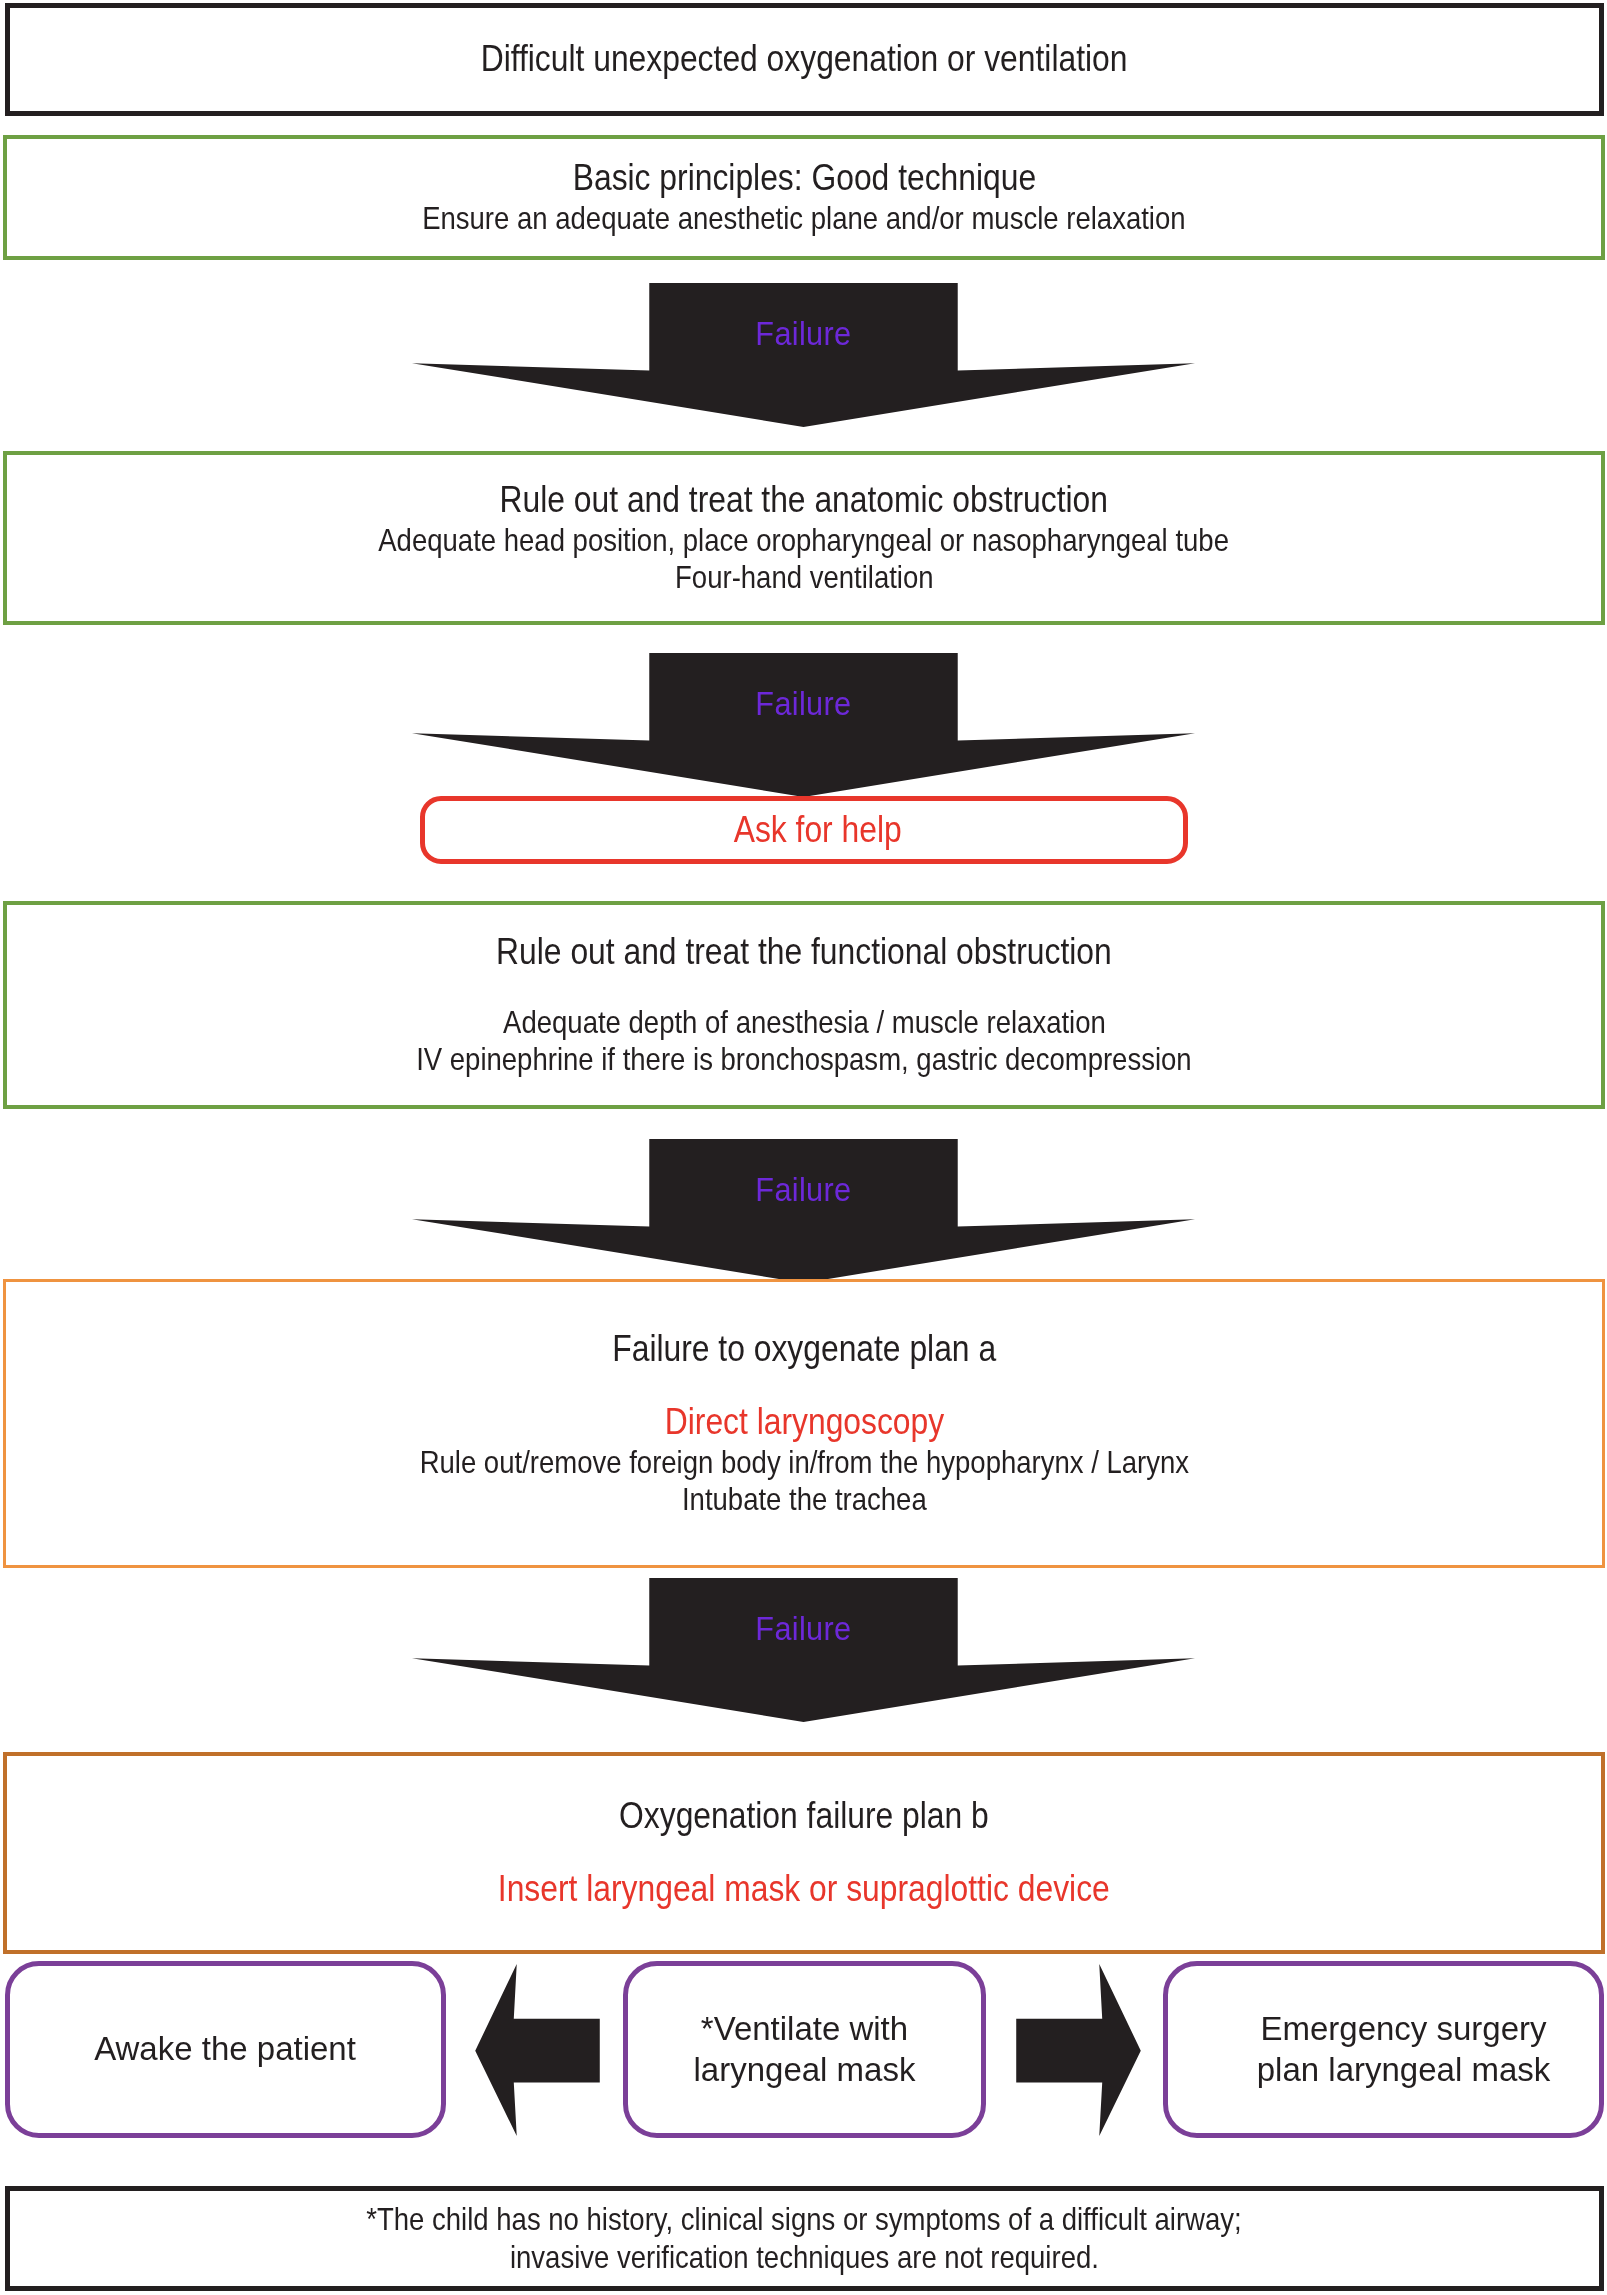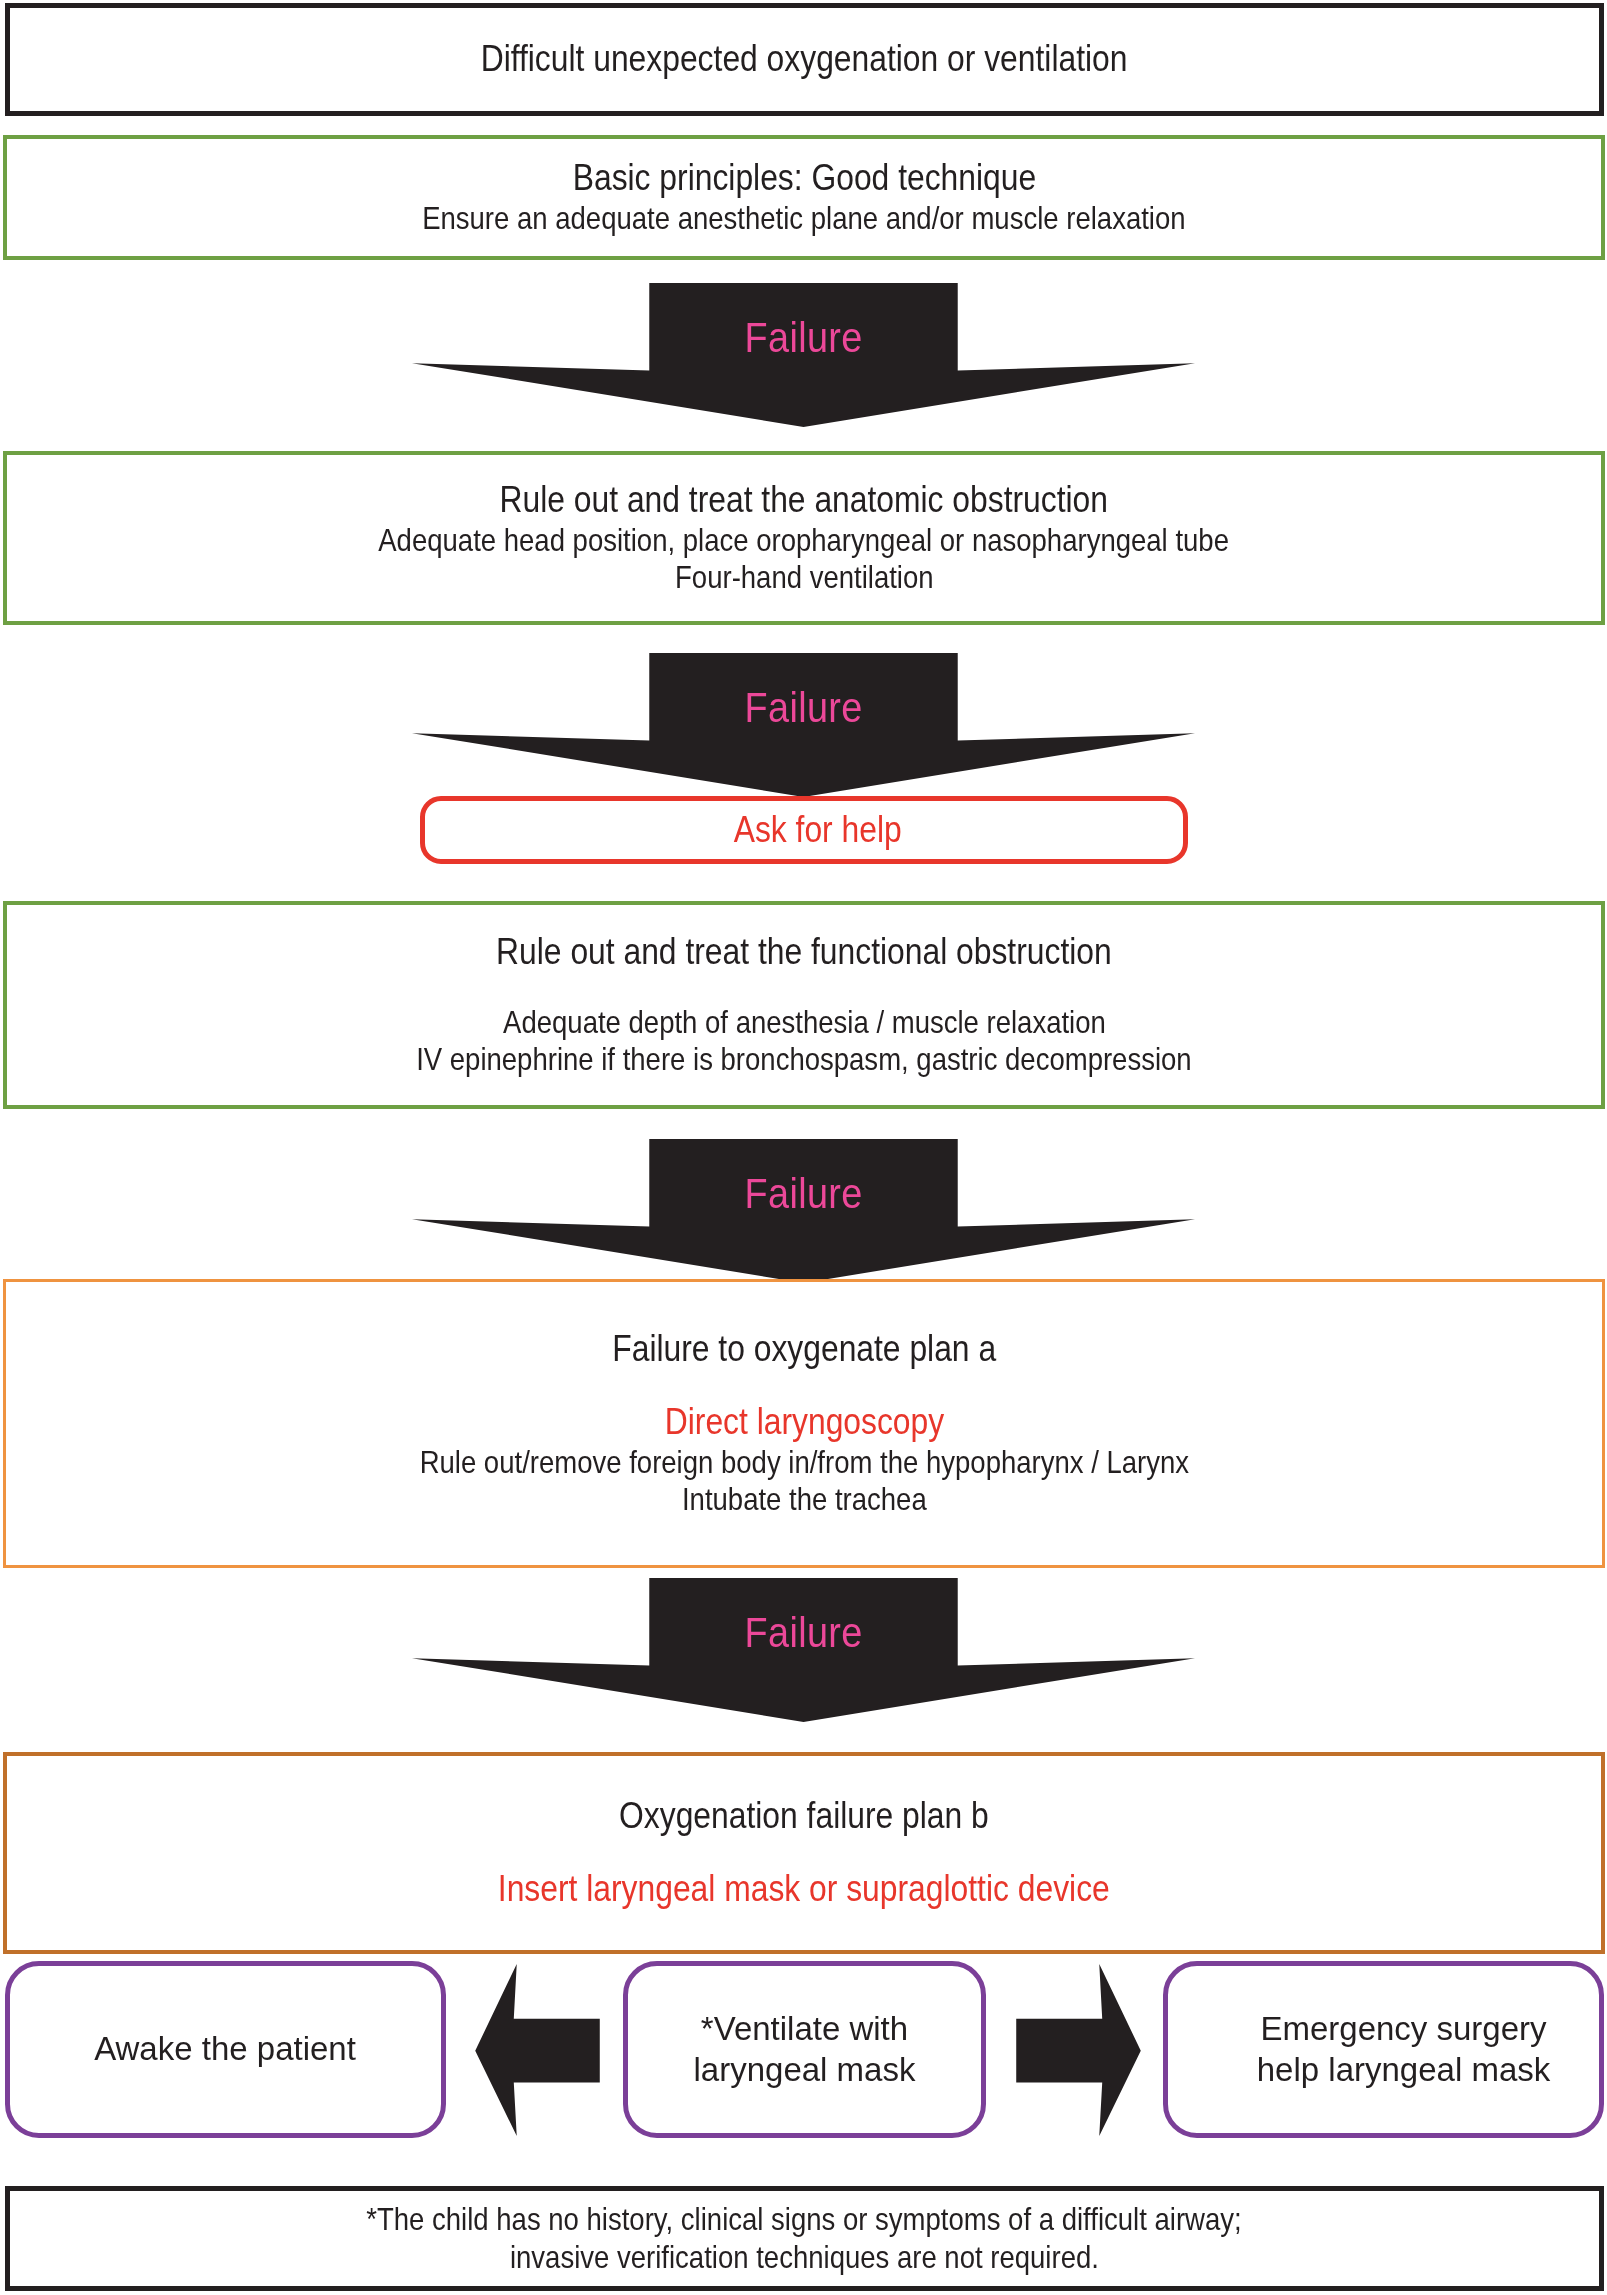--- a/index.html
+++ b/index.html
@@ -66,22 +66,22 @@
   .down-arrow {
     position: absolute;
     overflow: visible;
   }
   .down-arrow svg { display: block; }
   .down-arrow .alabel {
     position: absolute;
     left: 0;
     width: 100%;
     text-align: center;
-    color: #ec4899;
-    font-size: 42px;
+    color: #6d28d9;
+    font-size: 34px;
     letter-spacing: 0.4px;
   }
   .down-arrow .alabel span { display: inline-block; transform: scaleX(0.9); }
 
   
   .h-arrow { position: absolute; }
   .h-arrow svg { display: block; }
 
   
   .bottom-line {
@@ -189,21 +189,21 @@
   </div>
 
   <div class="h-arrow" style="left:1016px; top:1964px; width:125px; height:172px;">
     <svg width="125" height="172" viewBox="0 0 168 232">
       <path d="M 0 74 L 0 160 L 116 160 L 112 232 L 168 117 L 112 0 L 116 74 Z" fill="#231f20"></path>
     </svg>
   </div>
 
   <div class="node border-purple" style="left:1163px; top:1961px; width:441px; height:177px;padding-left:40px;">
     <span class="bottom-line">Emergency surgery</span>
-    <span class="bottom-line">help laryngeal mask</span>
+    <span class="bottom-line">plan laryngeal mask</span>
   </div>
 
   <div class="node border-black" style="left:4.5px; top:2186px; width:1599px; height:105px;">
     <span class="line body-line">*The child has no history, clinical signs or symptoms of a difficult airway;</span>
     <span class="line body-line">invasive verification techniques are not required.</span>
   </div>
 
 </div>
 
 

